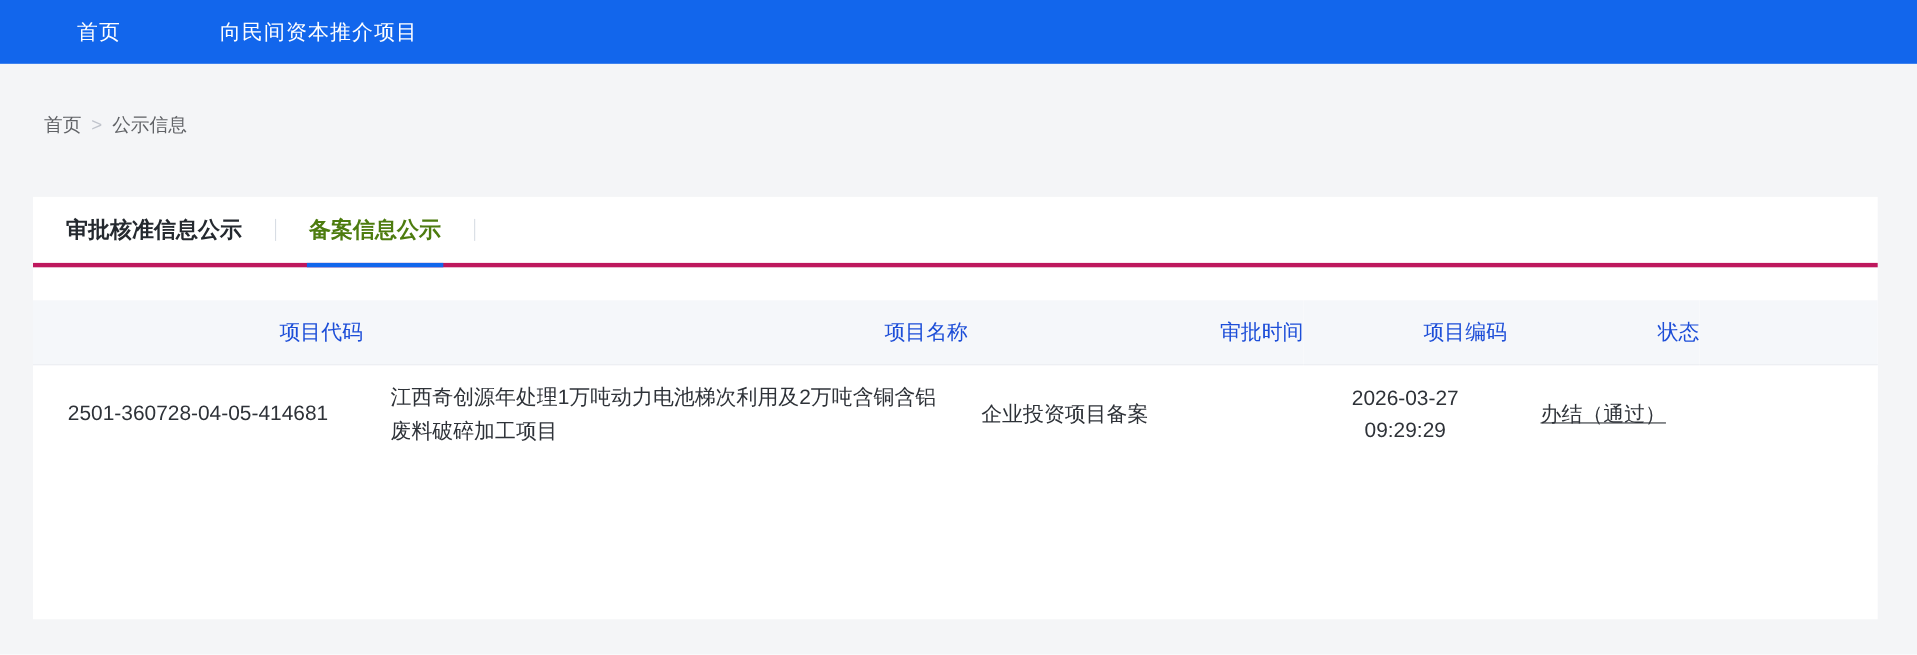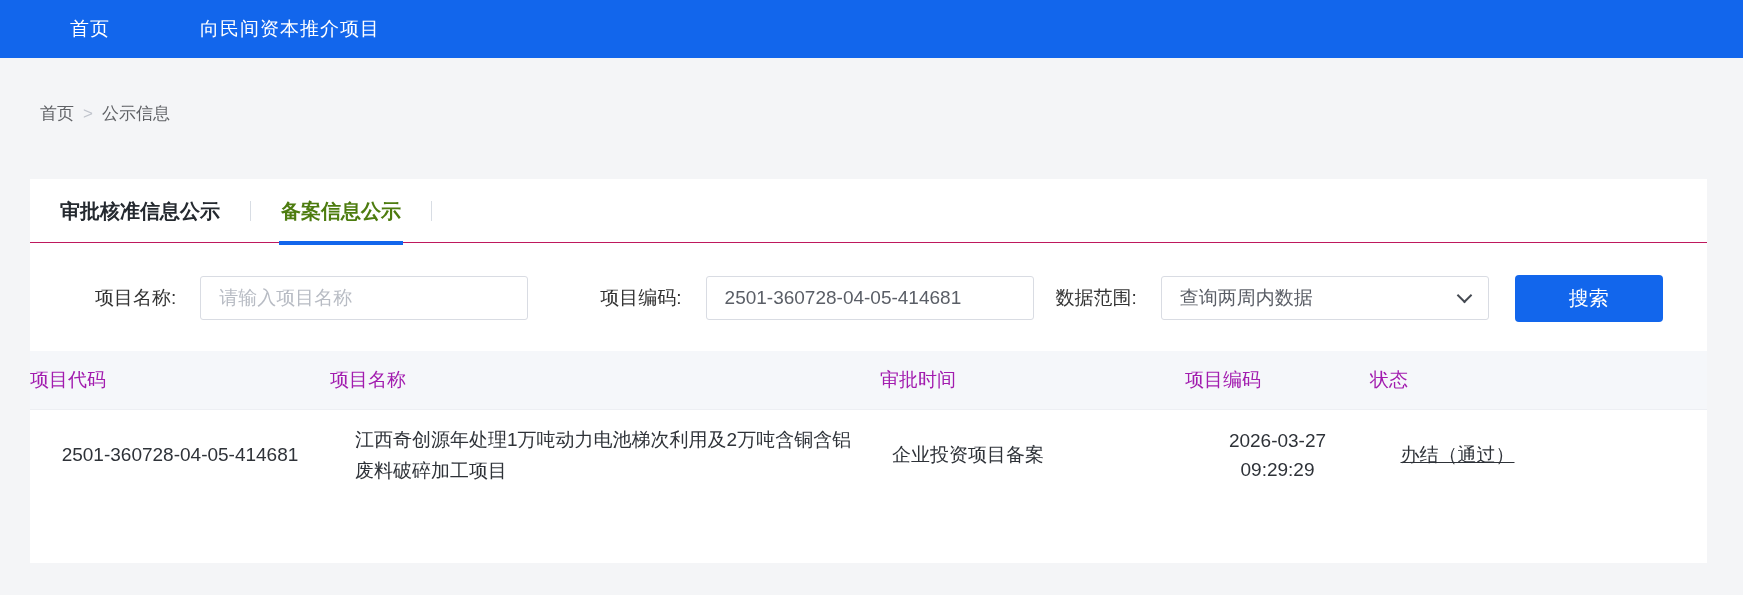--- a/index.html
+++ b/index.html
@@ -30,21 +30,21 @@
   
   .card {
     margin:54px 36px 0 30px;
     height:384px;
     background:#ffffff;
   }
   
   .tabs {
     display:flex; align-items:center;
     height:64px;
-    border-bottom:1px solid #be185d;
+    border-bottom:4px solid #be185d;
   }
   .tab {
     position:relative;
     height:64px; line-height:64px;
     padding:0 30px;
     font-size:20px; font-weight:700; color:#24292f;
     cursor:pointer; white-space:nowrap;
   }
   .tab.active { color:#4d7c0f; }
   .tab.active::after {
@@ -83,22 +83,22 @@
     border:none; border-radius:4px;
     font-size:20px; font-family:inherit; cursor:pointer;
   }
   
   .data-table {
     width:100%; margin-top:30px;
     border-collapse:collapse; table-layout:fixed;
   }
   .data-table thead tr { background:#f5f7fa; height:58px; }
   .data-table th {
-    font-weight:400; font-size:19px; color:#a21caf;
-    text-align:left; border-bottom:1px solid #edeff3;
+    font-weight:400; font-size:19px; color:#1d4ed8;
+    text-align:right; border-bottom:1px solid #edeff3;
   }
   .data-table tbody tr { height:92px; background:#ffffff; }
   .data-table td { font-size:19px; color:#2e3238; vertical-align:middle; }
   .td-code   { text-align:center; }
   .td-name   { text-align:left; padding:0 25px; line-height:31px; }
   .td-item   { text-align:left; padding-left:12px; }
   .td-time   { text-align:center; line-height:29px; }
   .td-status { text-align:center;text-decoration:underline; }
 </style>
 </head>
@@ -117,32 +117,20 @@
 
 <main class="card">
 
   <div class="tabs">
     <div class="tab">审批核准信息公示</div>
     <span class="tab-sep"></span>
     <div class="tab active">备案信息公示</div>
     <span class="tab-sep"></span>
   </div>
 
-  <div class="search-row">
-    <label class="f-label lbl1">项目名称:</label>
-    <input class="f-input" type="text" placeholder="请输入项目名称" style="">
-    <label class="f-label lbl2">项目编码:</label>
-    <input class="f-input" type="text" value="2501-360728-04-05-414681" style="">
-    <label class="f-label lbl3">数据范围:</label>
-    <div class="f-select">
-      <span>查询两周内数据</span>
-      <span class="chevron"></span>
-    </div>
-    <button class="search-btn">搜索</button>
-  </div>
 
   <table class="data-table">
     <colgroup>
       <col style="width:300px">
         <col style="width:550px">
         <col style="width:305px">
       <col style="width:185px">
         <col style="width:175px">
         <col>
     </colgroup>

